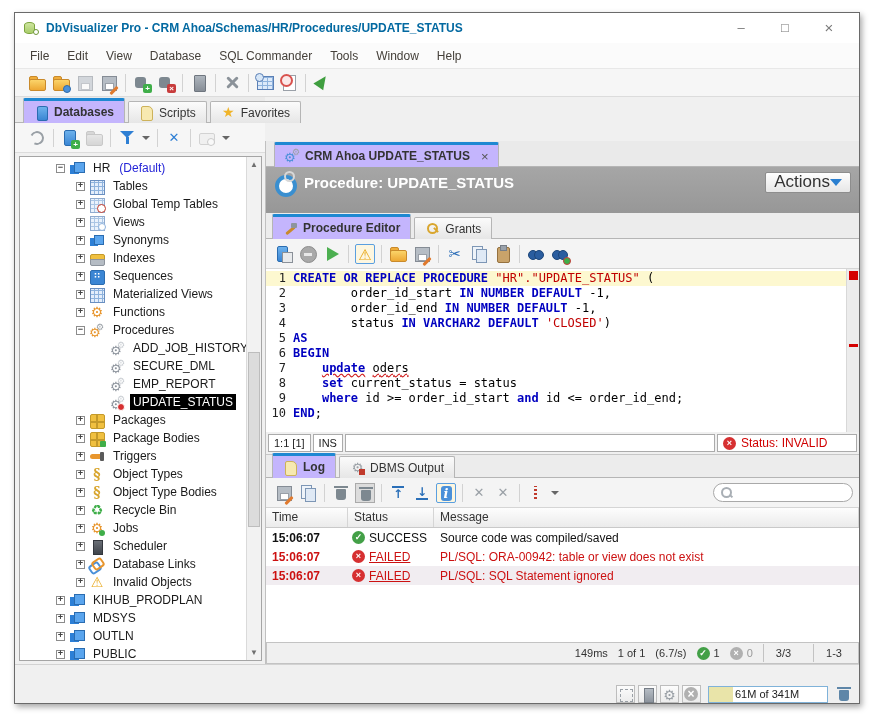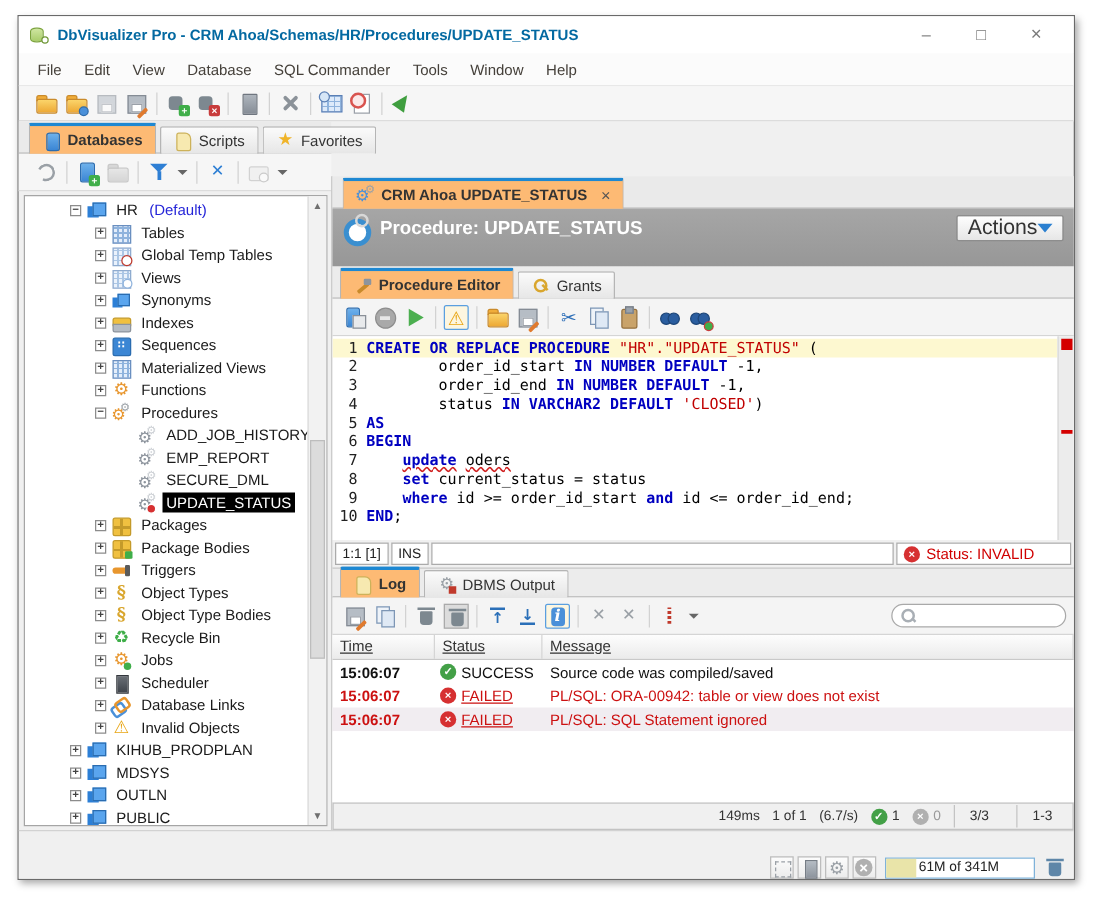--- a/index.html
+++ b/index.html
@@ -108,21 +108,21 @@
 
   
   .content { flex:1 1 auto; display:flex; min-height:0; }
   .lpanel { width:250px; flex:0 0 auto; display:flex; flex-direction:column; background:#f0f0f0; }
   .rpanel { flex:1 1 auto; display:flex; flex-direction:column; border-left:1px solid #c0c0c0; min-width:0; background:#f0f0f0;margin-top:44px; }
 
   
   .tabstrip { height:26px; background:#eaeaea; display:flex; align-items:flex-end; padding-left:8px; border-bottom:1px solid #b5b5b5; flex:0 0 auto; }
   .tab { display:flex; align-items:center; gap:5px; height:22px; padding:0 10px; font-size:12px; color:#333;
          background:linear-gradient(#fbfbfb,#e6e6e6); border:1px solid #b5b5b5; border-bottom:none; border-radius:2px 2px 0 0; margin-right:3px; position:relative; top:1px; }
-  .tab.active { background:#fdba74; border-top:3px solid #1e88d2; height:25px; font-weight:bold; top:1px; z-index:2; }
+  .tab.active { background:#c4b5fd; border-top:3px solid #1e88d2; height:25px; font-weight:bold; top:1px; z-index:2; }
 
   .ti { display:inline-block; position:relative; width:15px; height:15px; }
   .database-icon::before { content:""; position:absolute; left:3px; top:1px; width:9px; height:13px; background:linear-gradient(#6db1ec,#3b86d4); border:1px solid #2a6cb0; border-radius:3px/2px; }
   .scripts-icon::before { content:""; position:absolute; left:2px; top:1px; width:10px; height:13px; background:#f7e9b0; border:1px solid #cdb25a; border-radius:2px 5px 2px 2px; }
   .star-icon::before { content:"\2605"; font:14px/15px "DejaVu Sans",sans-serif; color:#f0b429; position:absolute; width:100%; text-align:center; }
   .gears-icon::before { content:"\2699"; font:13px/15px "DejaVu Sans",sans-serif; color:#4a90d9; position:absolute; left:-1px; top:1px; }
   .gears-icon::after { content:"\2699"; font:9px/9px "DejaVu Sans",sans-serif; color:#9aa0a6; position:absolute; right:0px; top:-1px; }
   .hammer-icon::before { content:""; position:absolute; left:2px; top:8px; width:11px; height:3px; background:#c98a2b; transform:rotate(-40deg); border-radius:1px; }
   .hammer-icon::after { content:""; position:absolute; left:8px; top:2px; width:6px; height:5px; background:#8d949d; border-radius:1px; }
   .keys-icon::before { content:""; position:absolute; left:2px; top:2px; width:7px; height:7px; border:2px solid #d9a62e; border-radius:50%; }
@@ -215,21 +215,21 @@
   .status-invalid { color:#d00000; gap:5px; font-size:12px; min-width:140px; }
   .red-circle { width:13px; height:13px; background:#d63031; border-radius:50%; color:#fff; font:bold 9px/13px "Liberation Sans",sans-serif; text-align:center; flex:0 0 auto; }
 
   
   .log-tabstrip { height:24px; background:#ececec; display:flex; align-items:flex-end; padding-left:6px; border-bottom:1px solid #b5b5b5; border-top:1px solid #c7c7c7; flex:0 0 auto; }
   .log-toolbar { height:30px; background:#f4f4f4; border-bottom:1px solid #d5d5d5; display:flex; align-items:center; padding:0 6px; flex:0 0 auto; }
   .search-box { margin-left:auto; width:140px; height:19px; border:1px solid #a9a9a9; border-radius:10px; background:#fff; display:flex; align-items:center; padding:0 6px; gap:4px; }
   .search-box input { border:none; outline:none; width:100%; font-size:11px; background:transparent; }
   .log-table { height:134px; background:#fff; display:flex; flex-direction:column; flex:0 0 auto; }
   .log-header { height:20px; display:flex; background:linear-gradient(#fdfdfd,#ebebeb); border-bottom:1px solid #c9c9c9; font-size:12px; color:#333; flex:0 0 auto; }
-  .log-header > div { padding:2px 6px; border-right:1px solid #d5d5d5;text-decoration:underline; }
+  .log-header > div { padding:2px 6px; border-right:1px solid #d5d5d5; }
   .col-time { width:82px; flex:0 0 auto; } .col-status { width:86px; flex:0 0 auto; } .col-msg { flex:1 1 auto; }
   .log-row { height:19px; display:flex; align-items:center; font-size:12px; }
   .log-row.shade { background:#f1edf1; }
   .log-row .time { width:82px; padding:0 6px; font-weight:bold; flex:0 0 auto; }
   .log-row .stat { width:86px; padding:0 4px; display:flex; align-items:center; gap:4px; flex:0 0 auto; }
   .log-row .msg { flex:1 1 auto; padding:0 6px; white-space:nowrap; overflow:hidden; }
   .log-row.success .time, .log-row.success .msg, .log-row.success .stat-label { color:#111; }
   .log-row.failed .time, .log-row.failed .msg { color:#cc1111; }
   .log-row.failed .stat-label { color:#cc1111; text-decoration:underline; }
   .circ { width:13px; height:13px; border-radius:50%; color:#fff; font:bold 9px/13px "Liberation Sans",sans-serif; text-align:center; flex:0 0 auto; }
@@ -388,26 +388,26 @@
               <span class="tree-label">Procedures</span>
             </div>
             <div class="tree-row" style="padding-left: 76px;">
               <span class="exp none"></span>
               <span class="tico procedure-icon"></span>
               <span class="tree-label">ADD_JOB_HISTORY</span>
             </div>
             <div class="tree-row" style="padding-left: 76px;">
               <span class="exp none"></span>
               <span class="tico procedure-icon"></span>
-              <span class="tree-label">EMP_REPORT</span>
+              <span class="tree-label">SECURE_DML</span>
             </div>
             <div class="tree-row" style="padding-left: 76px;">
               <span class="exp none"></span>
               <span class="tico procedure-icon"></span>
-              <span class="tree-label">SECURE_DML</span>
+              <span class="tree-label">EMP_REPORT</span>
             </div>
             <div class="tree-row selected" style="padding-left: 76px;">
               <span class="exp none"></span>
               <span class="tico procedure-error-icon">
                 <span class="err-badge"></span>
               </span>
               <span class="tree-label">UPDATE_STATUS</span>
             </div>
             <div class="tree-row" style="padding-left: 56px;">
               <span class="exp plus">+</span>

